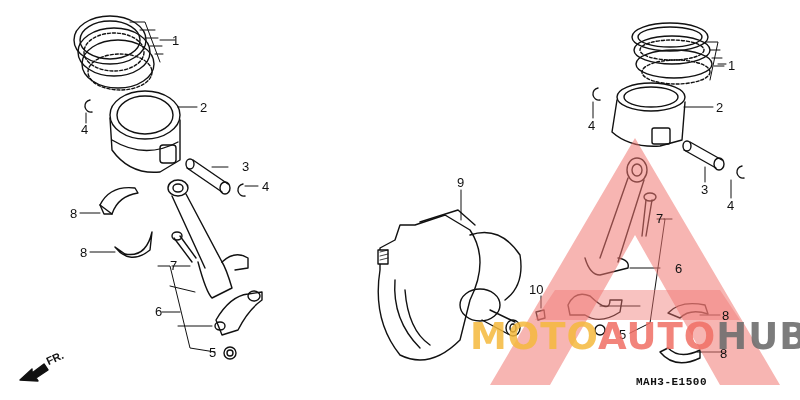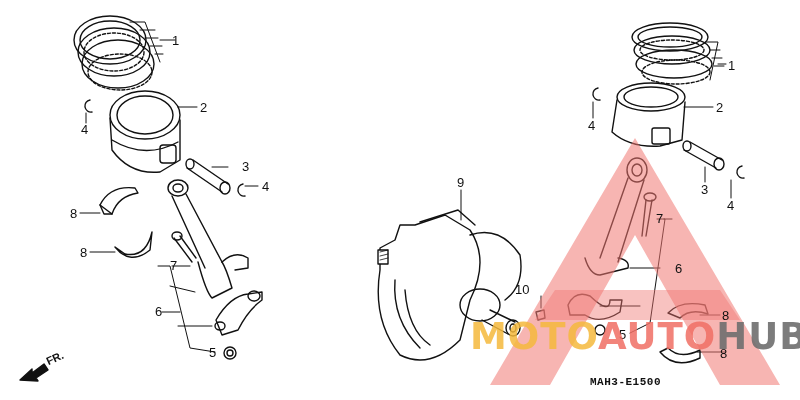--- a/index.html
+++ b/index.html
@@ -1,19 +1,19 @@
 <!DOCTYPE html>
 <html><head>
 <meta charset="utf-8">
 <style>
   html, body { margin:0; padding:0; background:#fff; }
   body { width:800px; height:400px; position:relative; overflow:hidden; font-family:"Liberation Sans", sans-serif; }
   svg.diagram { position:absolute; left:0; top:0; }
   .callout { position:absolute; font-family:"Liberation Sans", sans-serif; font-size:13px; color:#111; line-height:1; }
-  .code { position:absolute; left:590px; top:376px; font-family:"Liberation Mono", monospace; font-size:11px; font-weight:bold; color:#111; letter-spacing:0.5px; }
+  .code { position:absolute; left:636px; top:376px; font-family:"Liberation Mono", monospace; font-size:11px; font-weight:bold; color:#111; letter-spacing:0.5px; }
   .fr { position:absolute; left:46px; top:352px; font-family:"Liberation Sans", sans-serif; font-weight:bold; font-size:11px; transform:rotate(-25deg); color:#111; }
   .wm-text { position:absolute; left:470px; top:318px; font-family:"DejaVu Sans", sans-serif; font-weight:bold; font-size:37px; letter-spacing:1px; line-height:1; }
   .wm-auto { color:rgba(245,185,60,0.85); }
   .wm-moto { color:rgba(240,110,100,0.85); }
   .wm-hub { color:rgba(110,110,110,0.9); }
 </style>
 </head>
 <body>
 
 <svg class="diagram" width="800" height="400" viewBox="0 0 800 400" xmlns="http://www.w3.org/2000/svg">
@@ -195,21 +195,21 @@
 <div class="callout" style="left:242px;top:160px;">3</div>
 <div class="callout" style="left:81px;top:123px;">4</div>
 <div class="callout" style="left:262px;top:180px;">4</div>
 <div class="callout" style="left:209px;top:346px;">5</div>
 <div class="callout" style="left:155px;top:305px;">6</div>
 <div class="callout" style="left:170px;top:259px;">7</div>
 <div class="callout" style="left:70px;top:207px;">8</div>
 <div class="callout" style="left:80px;top:246px;">8</div>
 
 <div class="callout" style="left:457px;top:176px;">9</div>
-<div class="callout" style="left:515px;top:283px;">10</div>
+<div class="callout" style="left:529px;top:283px;">10</div>
 
 <div class="callout" style="left:728px;top:59px;">1</div>
 <div class="callout" style="left:716px;top:101px;">2</div>
 <div class="callout" style="left:701px;top:183px;">3</div>
 <div class="callout" style="left:588px;top:119px;">4</div>
 <div class="callout" style="left:727px;top:199px;">4</div>
 <div class="callout" style="left:619px;top:328px;">5</div>
 <div class="callout" style="left:675px;top:262px;">6</div>
 <div class="callout" style="left:656px;top:212px;">7</div>
 <div class="callout" style="left:722px;top:309px;">8</div>

